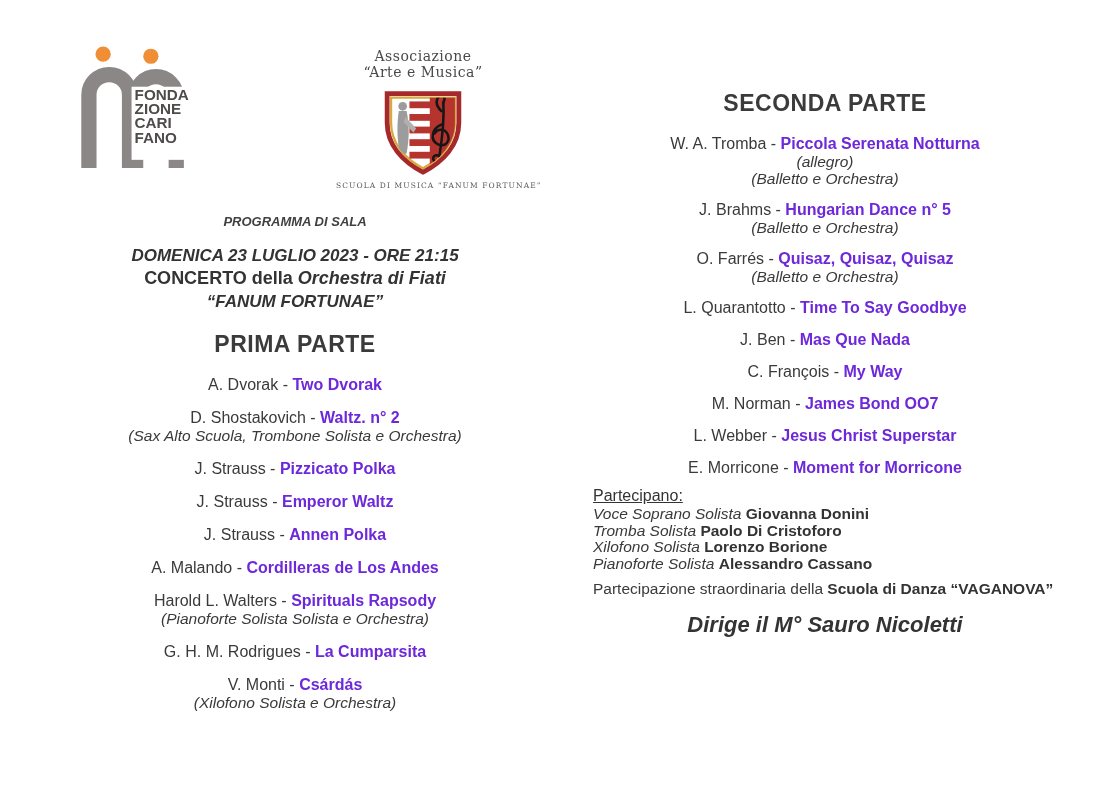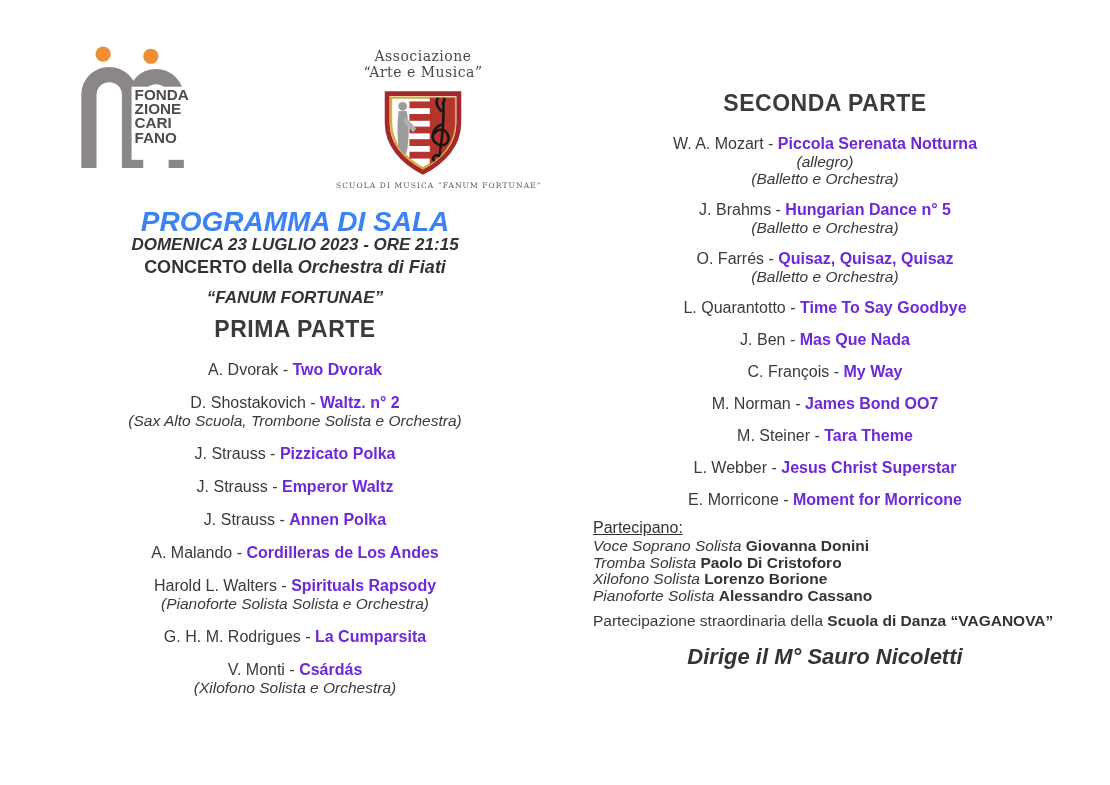--- a/index.html
+++ b/index.html
@@ -9,25 +9,25 @@
   }
   
   .logo-fondazione{position:absolute;left:60px;top:40px;width:200px;height:130px;}
   .crest{position:absolute;left:336px;top:48px;width:174px;text-align:center;}
   .crest-title{font-family:"DejaVu Serif",serif;font-size:14px;line-height:16px;color:#4a4a4a;letter-spacing:.5px;}
   .crest-shield{margin:4px auto 0 auto;display:block;}
   .crest-caption{font-family:"DejaVu Serif",serif;font-size:7.5px;letter-spacing:1.1px;color:#5a5a5a;margin-top:5px;white-space:nowrap;}
   
   .col-left{position:absolute;left:70px;top:210px;width:450px;text-align:center;}
   .col-right{position:absolute;left:585px;top:88px;width:480px;text-align:center;}
-  .doc-title{font-size:28px;font-weight:bold;font-style:italic;line-height:24px;color:#3b82f6;}
+  .doc-title{font-size:13px;font-weight:bold;font-style:italic;line-height:24px;margin-bottom:11px;color:#404040;}
   .doc-date{font-size:17px;font-weight:bold;font-style:italic;line-height:22px;color:#333;}
-  .doc-concert{font-size:18px;font-weight:bold;line-height:22px;margin-bottom:9px;color:#333;}
+  .doc-concert{font-size:18px;font-weight:bold;line-height:22px;margin-bottom:2px;color:#333;}
   .doc-concert .it{font-style:italic;}
-  .doc-quote{font-size:17px;font-weight:bold;font-style:italic;line-height:22px;margin-bottom:5px;color:#333;}
+  .doc-quote{font-size:17px;font-weight:bold;font-style:italic;line-height:22px;margin-bottom:16px;color:#333;}
   .section-heading{font-size:23px;font-weight:bold;line-height:30px;letter-spacing:.5px;margin-bottom:16px;color:#3b3b3b;}
   .program-item{margin-bottom:13px;}
   .col-left .program-item{margin-bottom:14px;}
   .item-main{font-size:16px;line-height:19px;}
   .piece{font-weight:bold;color:#6d28d9;}
   .note{font-size:15.5px;font-style:italic;line-height:17px;}
   .col-left .note{line-height:18px;}
   
   .participants{text-align:left;padding-left:8px;margin-top:-4px;}
   .participants-heading{font-size:16px;font-weight:normal;text-decoration:underline;line-height:20px;color:#333;}
@@ -156,21 +156,21 @@
           </div>
         </div>
       </div>
   </div>
 
   <div class="col-right">
     <div class="section-heading">SECONDA PARTE</div>
     <div class="program-list">
 
         <div class="program-item">
-          <div class="item-main"><span class="composer">W. A. Mozart - </span><span class="piece">Piccola Serenata Notturna</span></div>
+          <div class="item-main"><span class="composer">W. A. Tromba - </span><span class="piece">Piccola Serenata Notturna</span></div>
           <div>
             <div class="note">(allegro)</div>
             <div class="note">(Balletto e Orchestra)</div>
           </div>
         </div>
 
         <div class="program-item">
           <div class="item-main"><span class="composer">J. Brahms - </span><span class="piece">Hungarian Dance n° 5</span></div>
           <div>
             <div class="note">(Balletto e Orchestra)</div>
@@ -197,24 +197,20 @@
         <div class="program-item">
           <div class="item-main"><span class="composer">C. François - </span><span class="piece">My Way</span></div>
           <div></div>
         </div>
 
         <div class="program-item">
           <div class="item-main"><span class="composer">M. Norman - </span><span class="piece">James Bond OO7</span></div>
           <div></div>
         </div>
 
-        <div class="program-item">
-          <div class="item-main"><span class="composer">M. Steiner - </span><span class="piece">Tara Theme</span></div>
-          <div></div>
-        </div>
 
         <div class="program-item">
           <div class="item-main"><span class="composer">L. Webber - </span><span class="piece">Jesus Christ Superstar</span></div>
           <div></div>
         </div>
 
         <div class="program-item">
           <div class="item-main"><span class="composer">E. Morricone - </span><span class="piece">Moment for Morricone</span></div>
           <div></div>
         </div>

